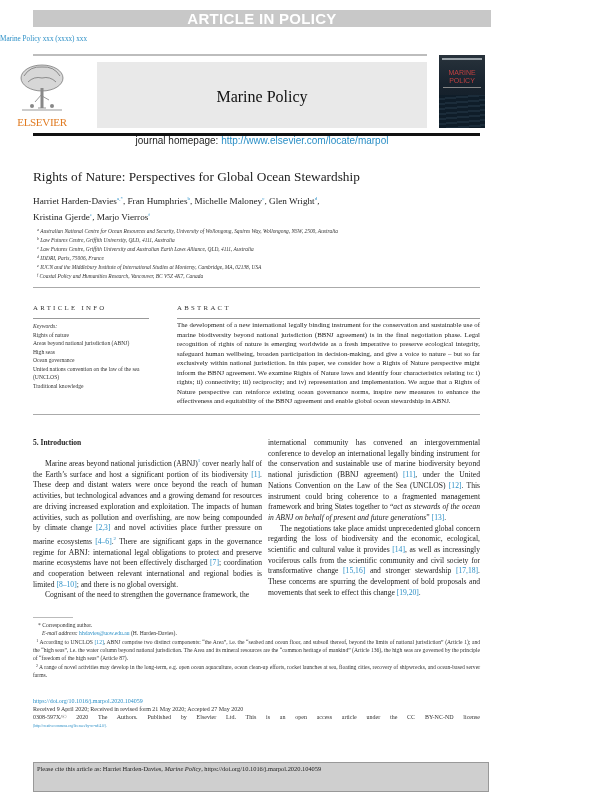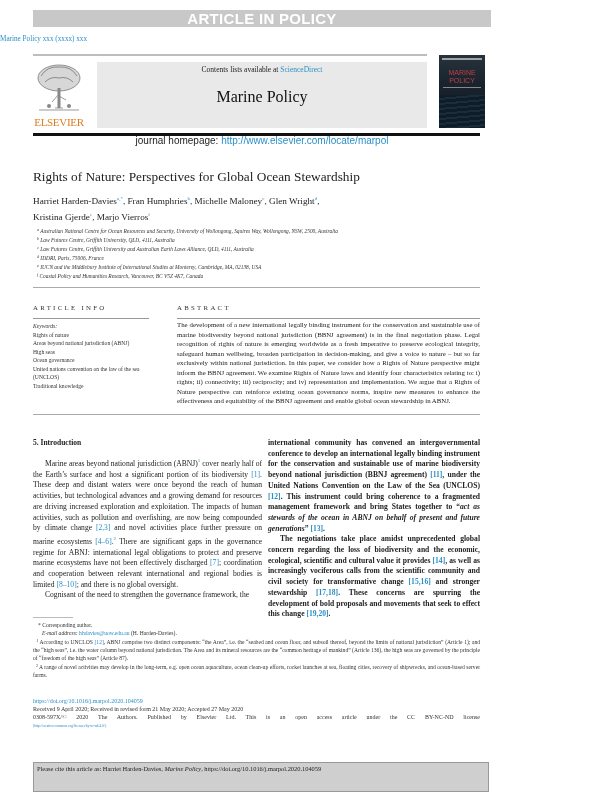--- a/index.html
+++ b/index.html
@@ -10,21 +10,21 @@
 
   
   .aip { left: 33px; top: 10px; width: 458px; height: 17px; background: #c8c8c8;
          color: #fff; font-family: "Liberation Sans", "DejaVu Sans", sans-serif;
          font-weight: bold; font-size: 15px; text-align: center; line-height: 17px; letter-spacing: 0.3px; }
   .jref { left: 0; width: 600px; top: 35px; text-align: left; font-size: 7.2px; }
 
   .topline { left: 33px; top: 54px; width: 394px; height: 2px; background: #bdbdbd; }
 
   
-  .logo { left: 33px; top: 62px; width: 52px; height: 66px; }
+  .logo { left: 16px; top: 62px; width: 52px; height: 66px; }
   .elsevier-word { position: absolute; left: 0; bottom: 0; width: 52px; text-align: center;
                    color: #e07b22; font-size: 11px; letter-spacing: -0.3px; }
   .tree { position: absolute; left: 2px; top: 0; width: 48px; height: 52px; }
 
   .headbox { left: 97px; top: 62px; width: 330px; height: 66px; background: #e9e9e9; }
   .contents { position: absolute; top: 3px; left: 0; width: 100%; text-align: center; font-size: 7.5px; }
   .journal-name { position: absolute; top: 26px; left: 0; width: 100%; text-align: center; font-size: 16px; color: #111; }
   .homepage { position: absolute; top: 53px; left: 0; width: 100%; text-align: center; font-size: 10px;
               font-family: "Liberation Sans", "DejaVu Sans", sans-serif; margin-top: 20px; }
 
@@ -59,21 +59,21 @@
   .abstract { left: 177px; top: 320px; width: 303px; font-size: 6.8px; line-height: 9.5px;
               text-align: justify; color: #222; }
   .rule2 { left: 33px; top: 414px; width: 447px; }
 
   
   .intro-head { left: 33px; top: 438px; font-size: 7.5px; font-weight: bold; }
   .col { font-size: 7.6px; line-height: 10.7px; text-align: justify; color: #222; }
   .col p { margin: 0; text-indent: 12px; }
   .col p.noindent { text-indent: 0; }
   .col-left { left: 33px; top: 456px; width: 229px; }
-  .col-right { left: 268px; top: 438px; width: 212px; font-weight: bold; }
+  .col-right { left: 268px; top: 438px; width: 212px; }
   .cite { color: #2b8fc6; }
 
   
   .fn-rule { left: 33px; top: 617px; width: 40px; height: 1px; background: #bbb; }
   .footnotes { left: 33px; top: 621px; width: 447px; font-size: 5.6px; line-height: 8px; text-align: justify; color: #333; }
   .footnotes p { margin: 0; }
   .footnotes .ind { padding-left: 5px; }
   .footnotes sup { color: #333; font-size: 4px; vertical-align: 2px; }
 
   .doi { left: 33px; top: 698px; font-size: 6px; }
@@ -106,23 +106,20 @@
     <g fill="#888">
       <rect x="22.5" y="26" width="3" height="20"></rect>
       <circle cx="14" cy="44" r="2"></circle>
         <circle cx="34" cy="44" r="2"></circle>
     </g>
   </svg>
   <div class="elsevier-word">ELSEVIER</div>
 </div>
 
 <div class="abs headbox">
-  <div class="contents">
-    <span>Contents lists available at </span><a class="link">ScienceDirect</a>
-  </div>
   <div class="journal-name">Marine Policy</div>
   <div class="homepage">
     <span>journal homepage: </span><a class="link">http://www.elsevier.com/locate/marpol</a>
   </div>
 </div>
 
 <div class="abs cover">
   <div class="cover-bar"></div>
   <div class="cover-title">
     <div>MARINE</div>

